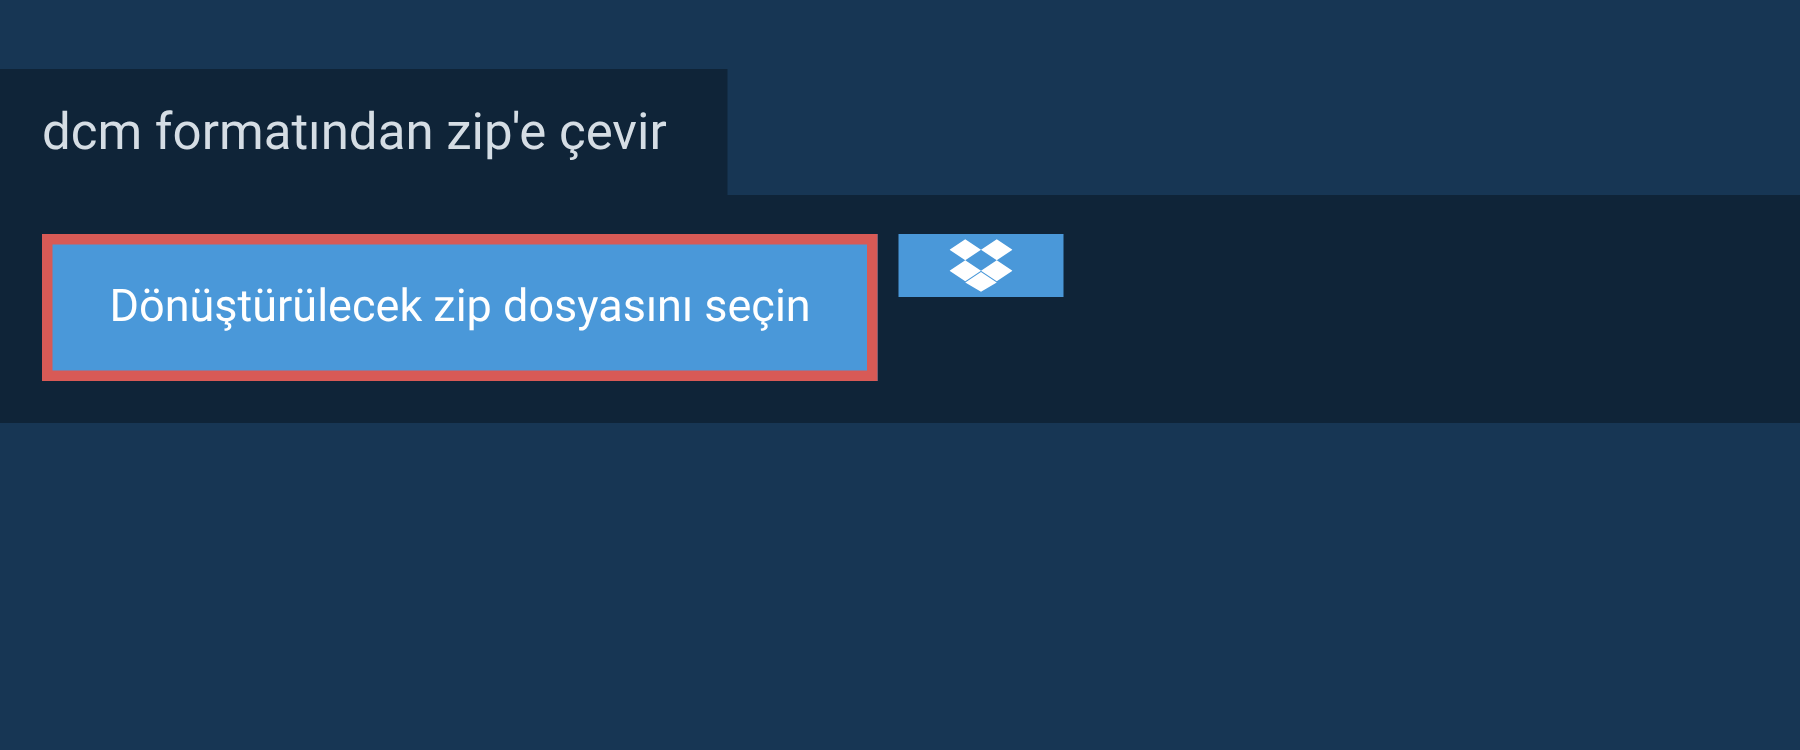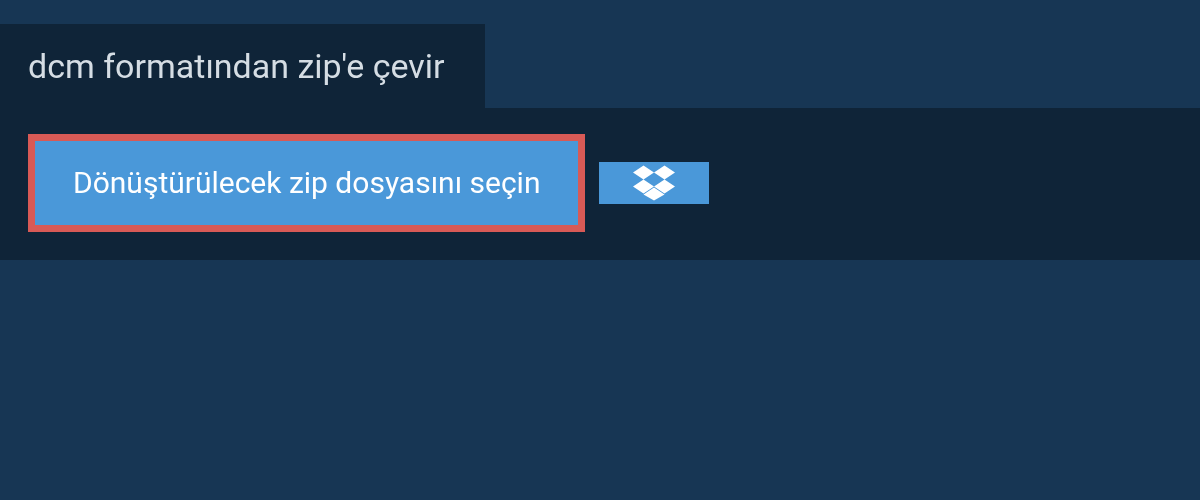--- a/index.html
+++ b/index.html
@@ -11,36 +11,36 @@
       width: 1200px;
       height: 500px;
       background: #173654;
       font-family: -apple-system, BlinkMacSystemFont, "Segoe UI", Roboto, Helvetica, Arial, sans-serif;
       overflow: hidden;
     }
     .tab-container {
       background: #0f2438;
       display: inline-block;
       padding: 22px 40px 22px 28px;
-      margin-top: 24px;
+      margin-top: 46px;
     }
     .tab-title {
       color: #d5dde4;
       font-size: 34px;
       font-weight: 400;
     }
     .main-panel {
       background: #0f2438;
       padding: 26px 28px 28px 28px;
       width: 100%;
     }
     .button-row {
       display: flex;
       gap: 14px;
-      align-items: center;
+      align-items: flex-start;
     }
     .select-file-button {
       background: #4a98d9;
       border: 7px solid #d85a56;
       color: #ffffff;
       font-size: 30px;
       font-weight: 400;
       padding: 24px 38px;
       cursor: pointer;
       font-family: inherit;

